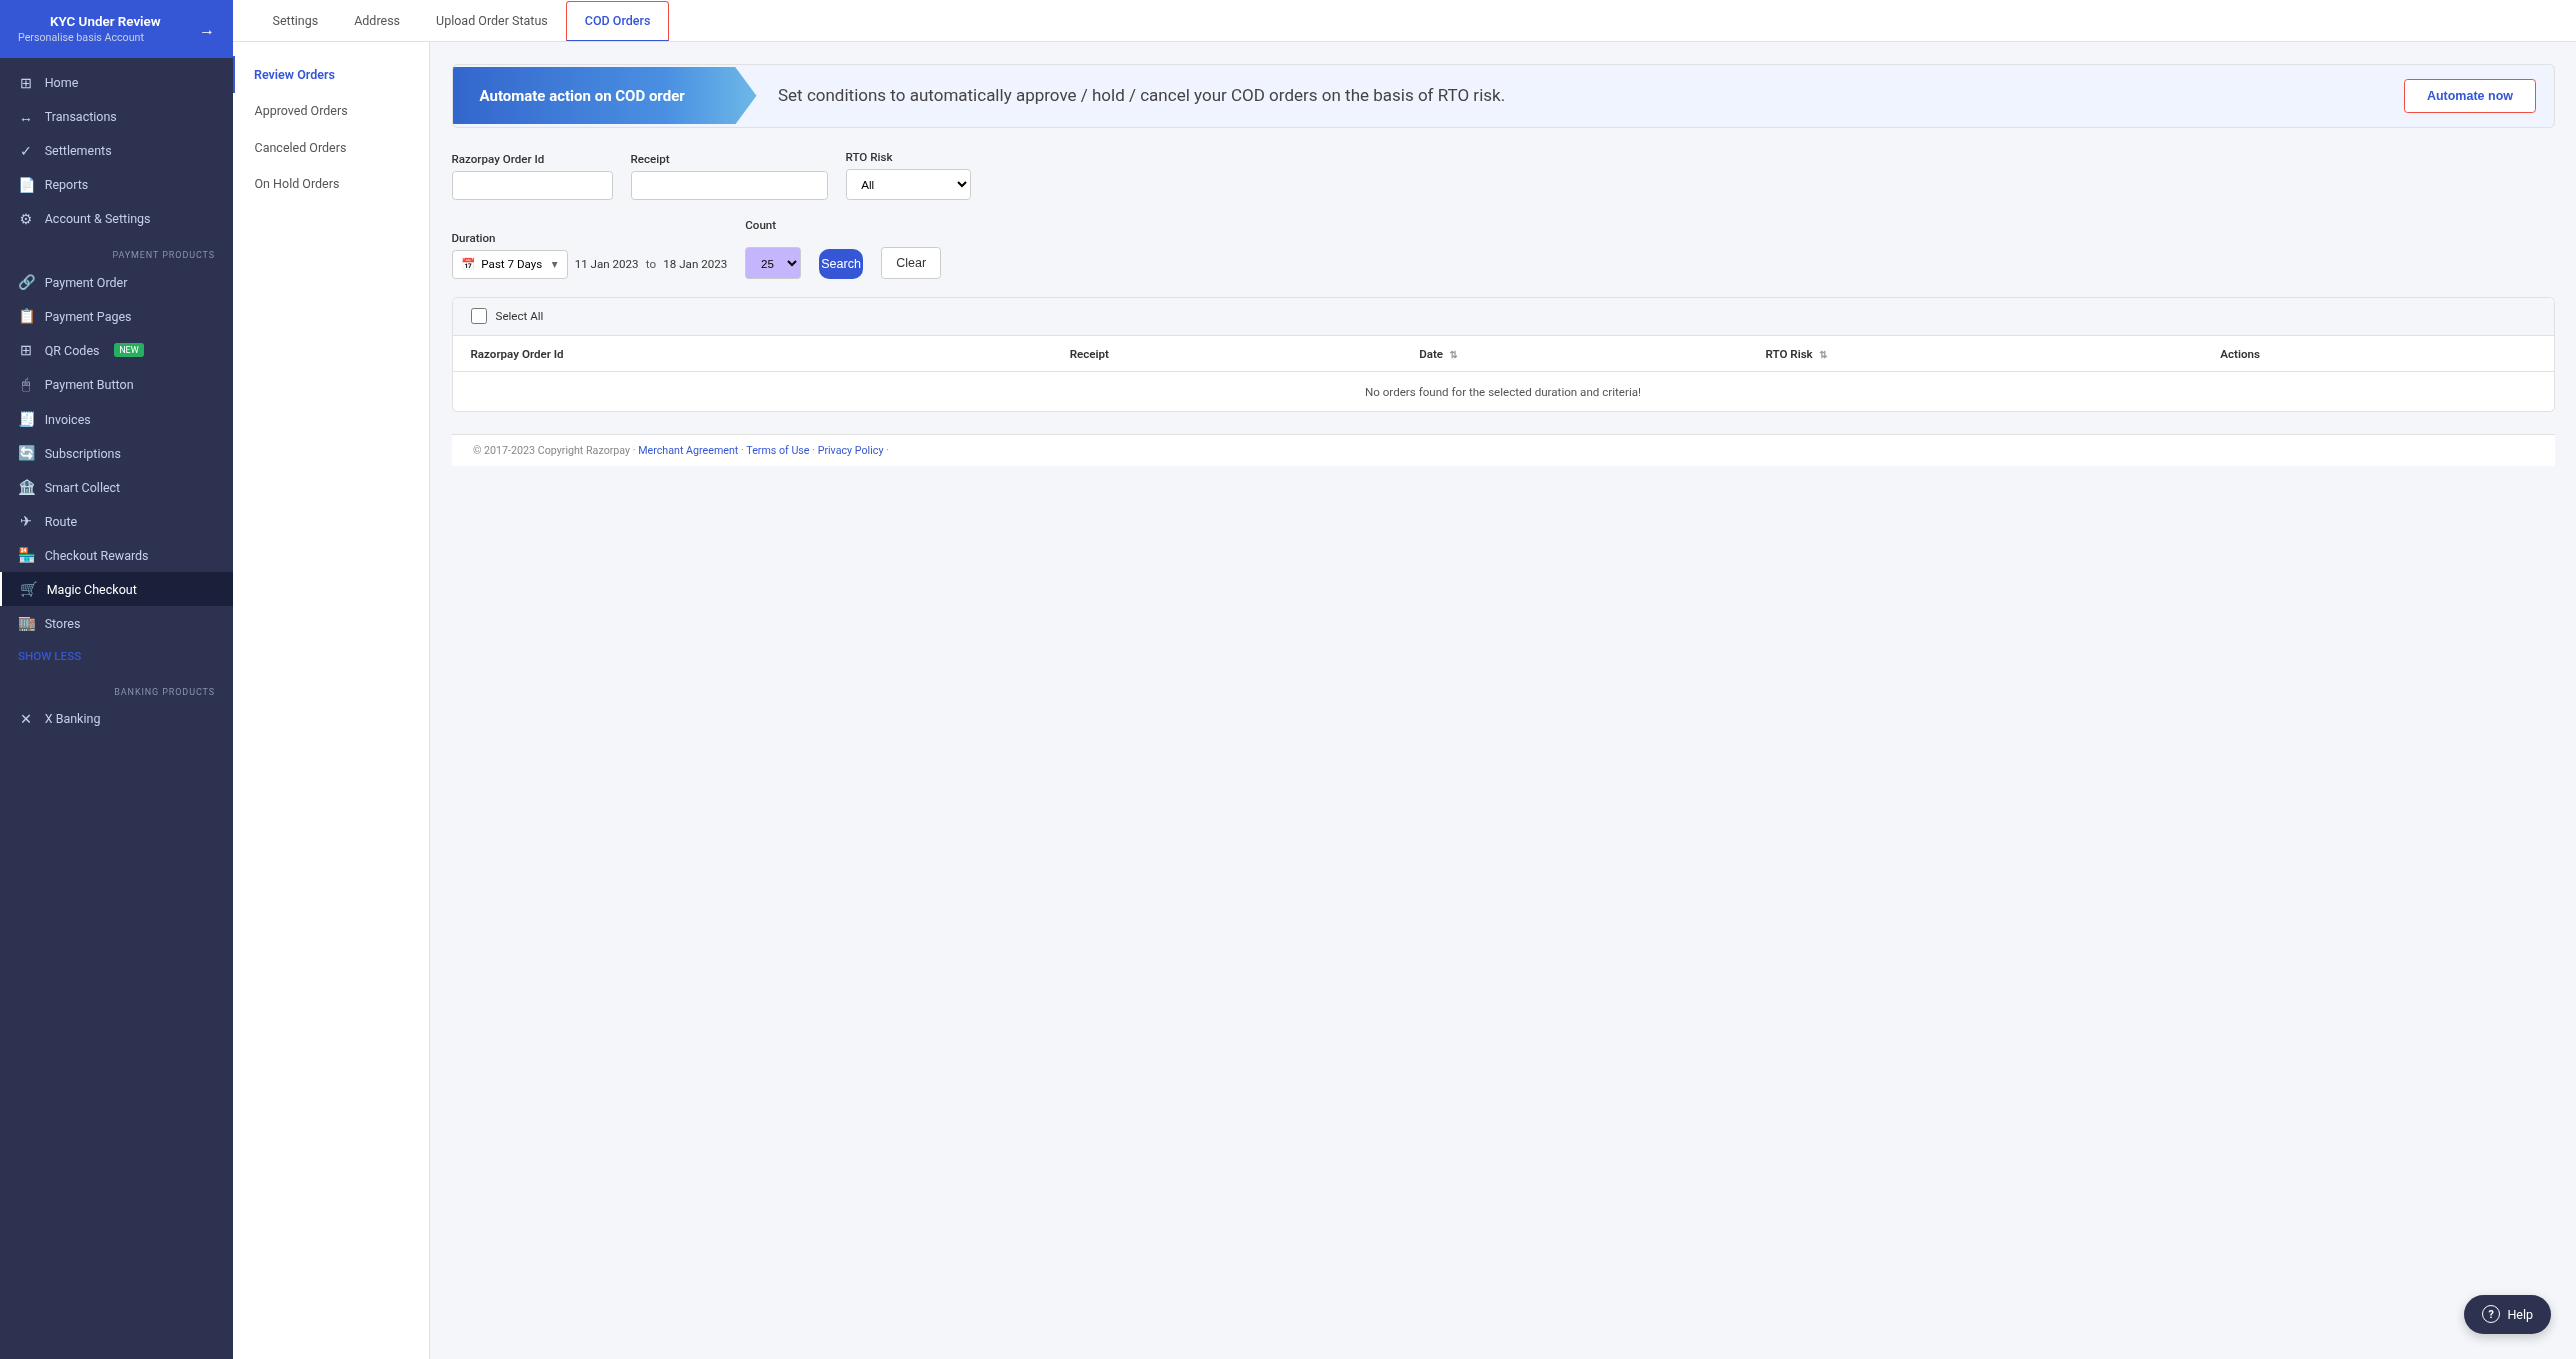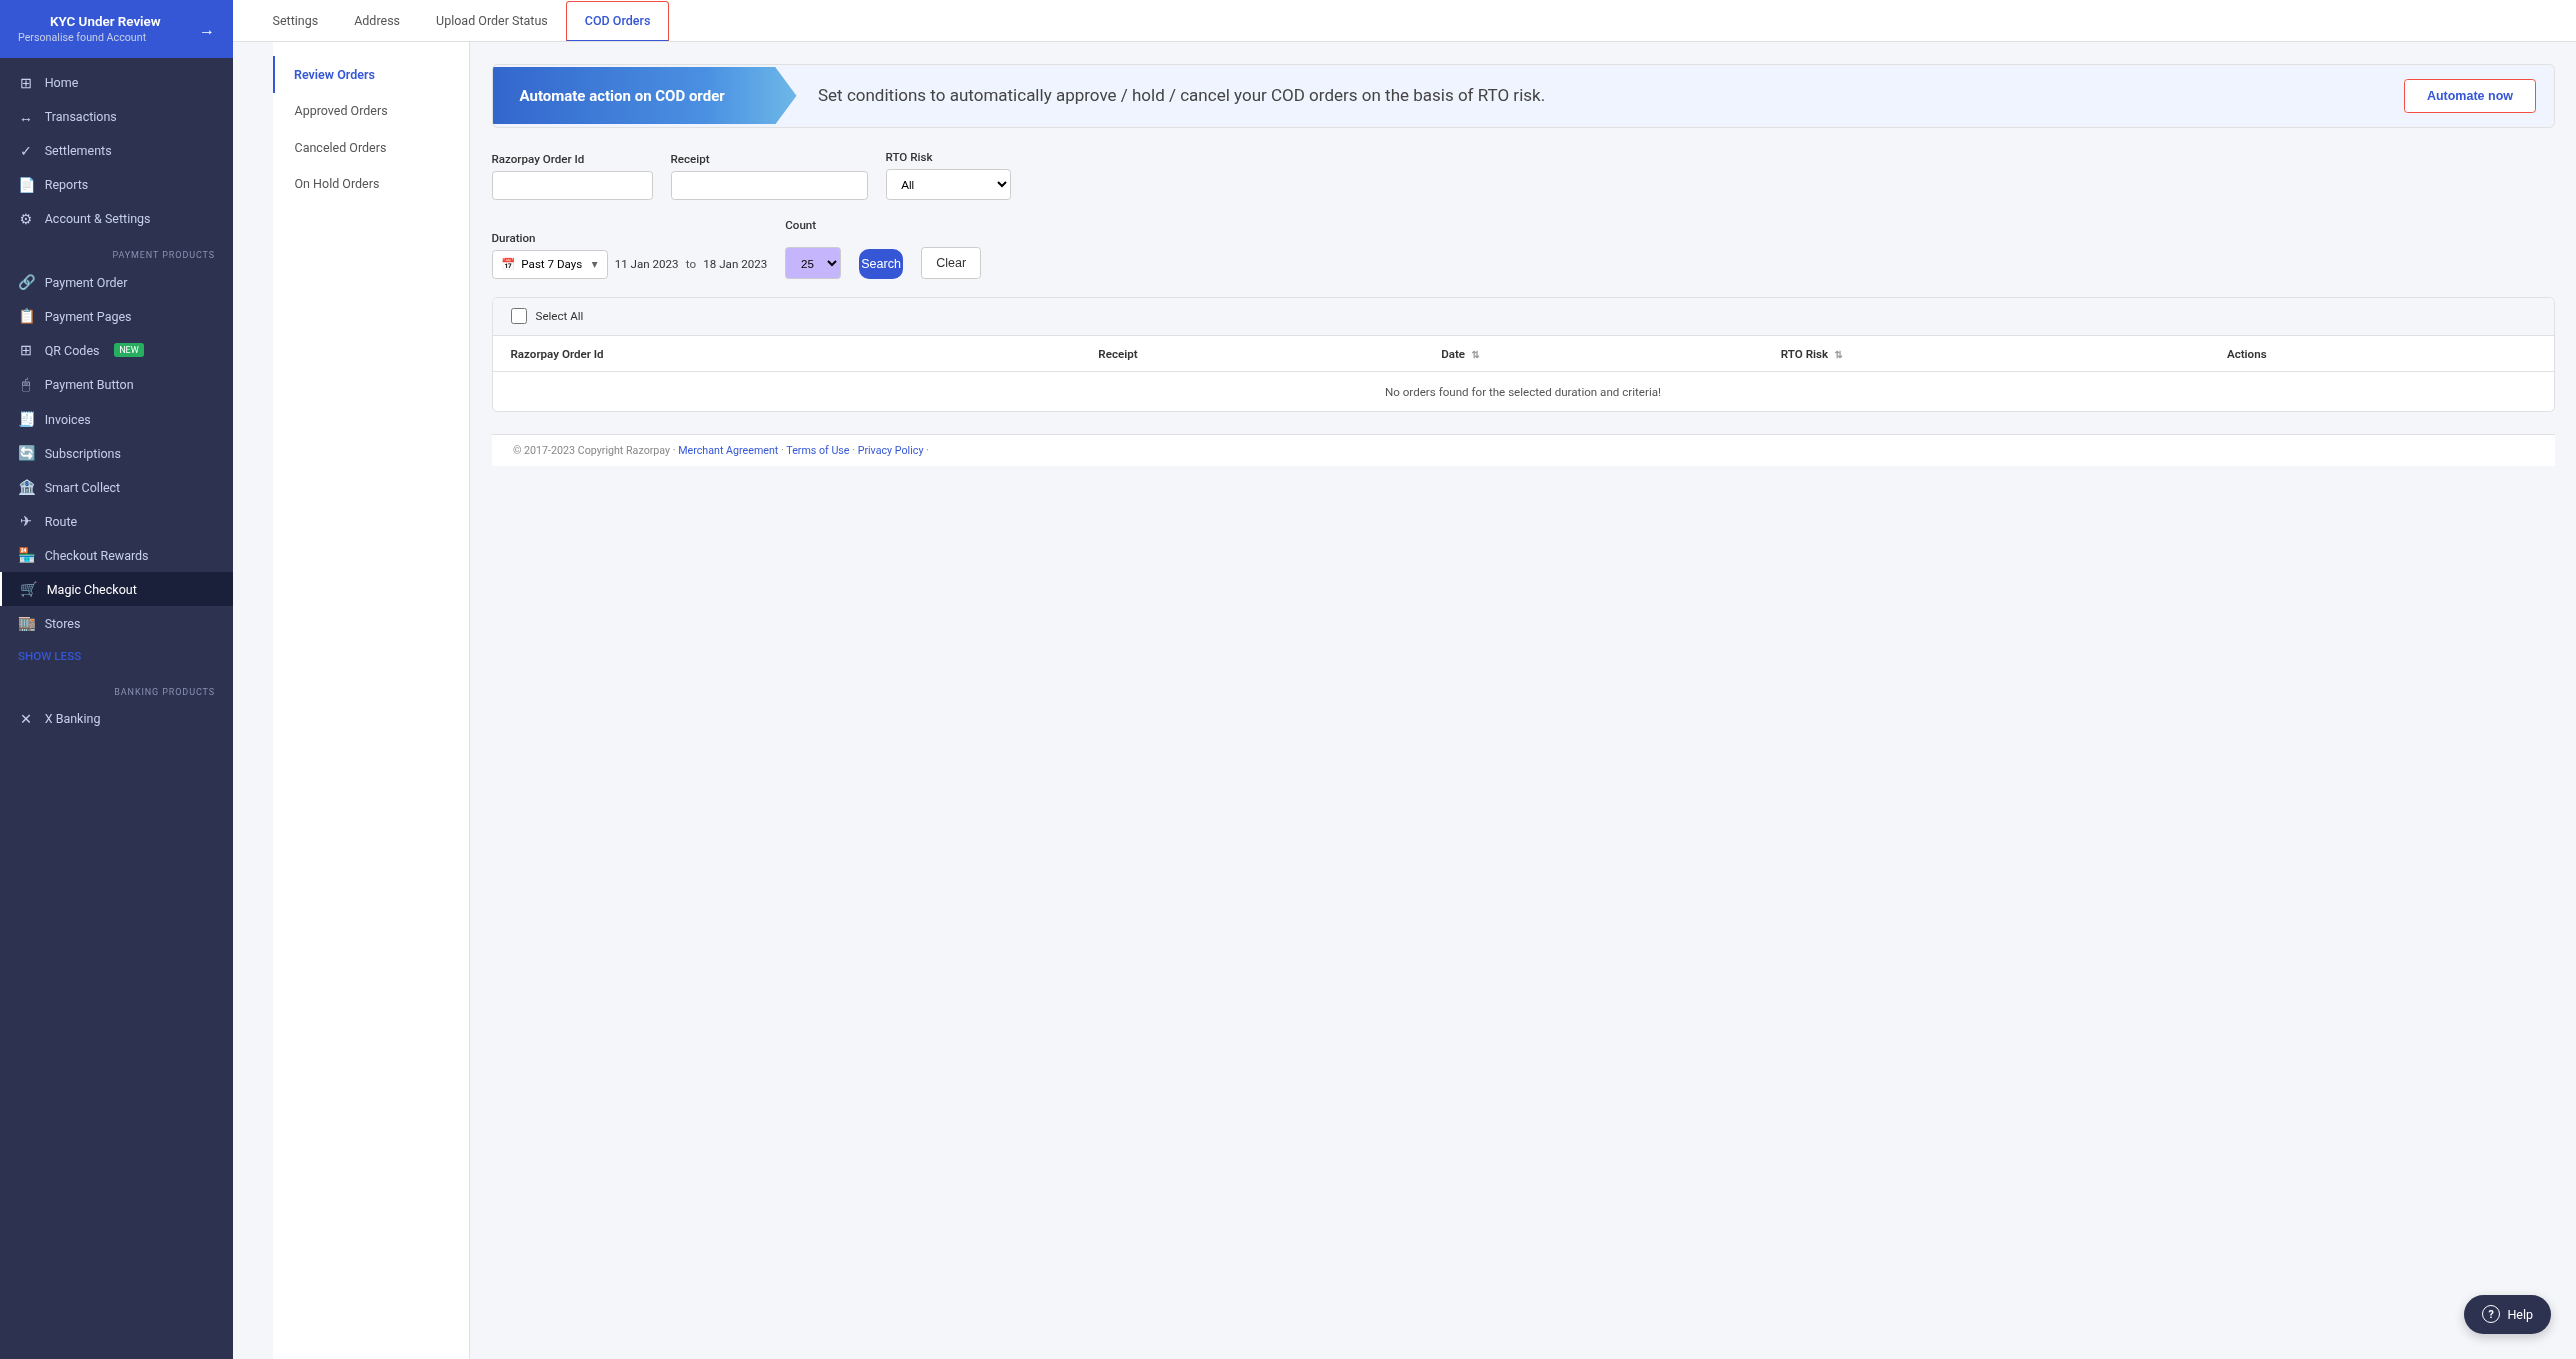--- a/index.html
+++ b/index.html
@@ -27,21 +27,21 @@
     .main { flex: 1; display: flex; flex-direction: column; overflow: hidden; }
 
     
     .tabs-bar { background: #fff; border-bottom: 0.9px solid #e0e0e0; display: flex; align-items: flex-end; padding: 0 21.5px; gap: 0; }
     .tab { padding: 12.5px 18px; font-size: 12.5px; color: #555; cursor: pointer; border-bottom: 1.8px solid transparent; white-space: nowrap; }
 
     
     .content-area { flex: 1; display: flex; overflow: hidden; }
 
     
-    .sub-nav { width: 197px; min-width: 197px; background: #fff; border-right: 0.9px solid #e0e0e0; padding: 14.3px 0; margin-left: 40px; }
+    .sub-nav { width: 197px; min-width: 197px; background: #fff; border-right: 0.9px solid #e0e0e0; padding: 14.3px 0; }
     .sub-nav-item { padding: 10.7px 21.5px; font-size: 12.5px; color: #555; cursor: pointer; }
     .sub-nav-item.active { color: #3557d6; font-weight: 600; border-left: 2.7px solid #3557d6; padding-left: 19px; }
 
     
     .main-panel { flex: 1; overflow-y: auto; padding: 21.5px; background: #f5f6fa; }
     .automate-banner-wrapper { display: flex; align-items: center; background: #f0f4ff; border-radius: 5.4px; margin-bottom: 21.5px; overflow: hidden; border: 0.9px solid #e0e0e0; }
     .automate-left { background: linear-gradient(90deg, #3366cc 0%, #4a90e2 70%, #6db8e8 100%); padding: 19.7px 27px; clip-path: polygon(0 0, 93% 0, 100% 50%, 93% 100%, 0 100%); min-width: 304px; }
     .automate-left-text { color: #fff; font-size: 15px; font-weight: 700; }
     .automate-desc { flex: 1; padding: 16px 21.5px; color: #444; font-size: 17px; line-height: 1.5; }
     .automate-btn { margin: 14.3px 18px; padding: 9px 21.5px; background: #fff; border: 1.8px solid #f04e43; border-radius: 3.6px; color: #3557d6; font-size: 12.5px; font-weight: 600; cursor: pointer; white-space: nowrap; }
@@ -86,21 +86,21 @@
     .help-btn { position: fixed; bottom: 25px; right: 25px; background: #2d3250; color: #fff; border-radius: 45px; padding: 10.7px 18px; display: flex; align-items: center; gap: 7.2px; font-size: 12.5px; cursor: pointer; box-shadow: 0 3.6px 10.7px rgba(0,0,0,0.2); }
     .tabs-bar .tab.cod-active { color: #3557d6; border: 1.3px solid #f04e43; border-radius: 3.6px 3.6px 0 0; font-weight: 500; }
   </style>
 </head>
 <body>
 
 <div class="sidebar">
   <div class="sidebar-header">
     <div class="sidebar-header-text">
       <div class="sidebar-header-title">KYC Under Review</div>
-      <div class="sidebar-header-subtitle">Personalise found Account</div>
+      <div class="sidebar-header-subtitle">Personalise basis Account</div>
     </div>
     <span class="sidebar-header-arrow">→</span>
   </div>
 
   <div class="sidebar-nav">
 
     <div class="sidebar-item">
       <span class="icon">⊞</span>
       <span>Home</span>
     </div>

